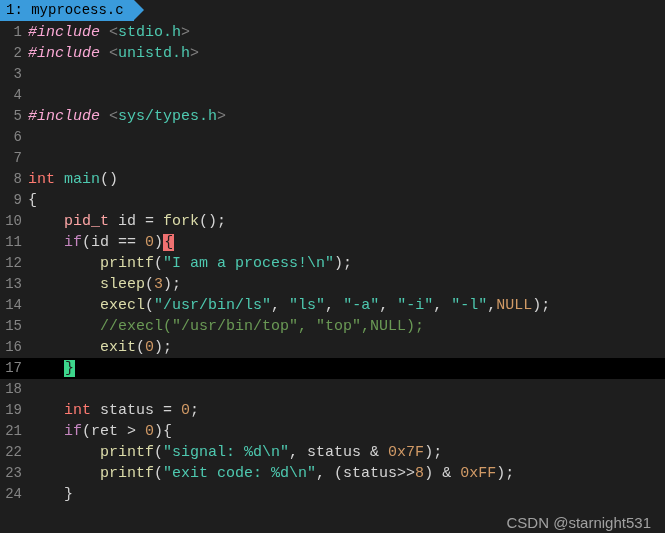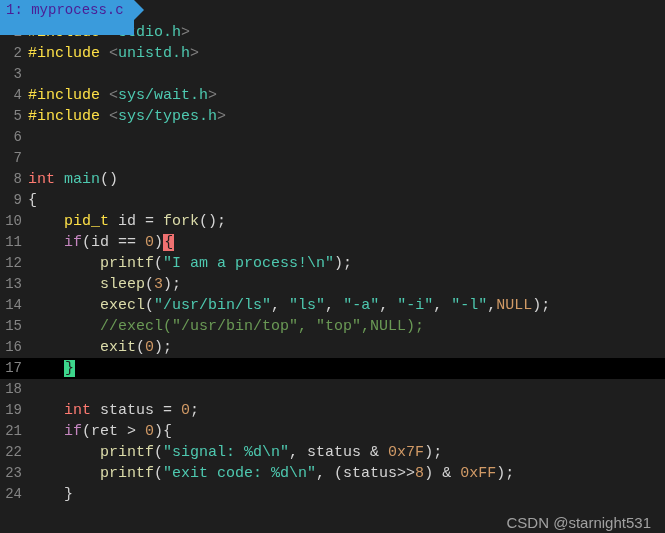--- a/index.html
+++ b/index.html
@@ -13,25 +13,25 @@
   position: relative;
 }
 .tab-bar {
   background: #1e1e1e;
   height: 22px;
   display: flex;
   align-items: flex-start;
 }
 .tab {
   background: #3a9bdc;
-  color: #4c1d95;
+  color: #000000;
   padding: 1px 10px 1px 6px;
   font-size: 14px;
   position: relative;
-  height: 35px;
+  height: 21px;
   line-height: 18px;
 }
 .tab::after {
   content: "";
   position: absolute;
   right: -10px;
   top: 0;
   width: 0;
   height: 0;
   border-top: 10px solid transparent;
@@ -56,22 +56,22 @@
   color: #858585;
   padding-right: 6px;
   flex-shrink: 0;
   user-select: none;
   font-size: 14px;
 }
 .code {
   white-space: pre;
   color: #d4d4d4;
 }
-.kw-pp { color: #fde047; }
-.kw-type { color: #fde047; }
+.kw-pp { color: #f9a8d4; font-style: italic; }
+.kw-type { color: #fca5a5; }
 .kw-ctrl { color: #c586c0; }
 .kw-int { color: #ff7b72; }
 .fn { color: #dcdcaa; }
 .fn-main { color: #4ec9b0; text-align: right; }
 .str { color: #4ec9b0; }
 .num { color: #d19a66; }
 .null { color: #d19a66; }
 .op { color: #d4d4d4; }
 .punct { color: #d4d4d4; }
 .inc-br { color: #808080; }
@@ -108,21 +108,20 @@
       <span class="gutter">2</span>
       <span class="code"><span class="kw-pp">#include</span> <span class="inc-br">&lt;</span><span class="inc-path">unistd.h</span><span class="inc-br">&gt;</span></span>
     </div>
 
 <div class="line">
       <span class="gutter">3</span>
     </div>
 
 <div class="line">
       <span class="gutter">4</span>
-      <span class="code"><span class="kw-pp">#include</span> <span class="inc-br">&lt;</span><span class="inc-path">sys/wait.h</span><span class="inc-br">&gt;</span></span>
     </div>
 
 <div class="line">
       <span class="gutter">5</span>
       <span class="code"><span class="kw-pp">#include</span> <span class="inc-br">&lt;</span><span class="inc-path">sys/types.h</span><span class="inc-br">&gt;</span></span>
     </div>
 
 <div class="line">
       <span class="gutter">6</span>
       <span class="code"></span>

